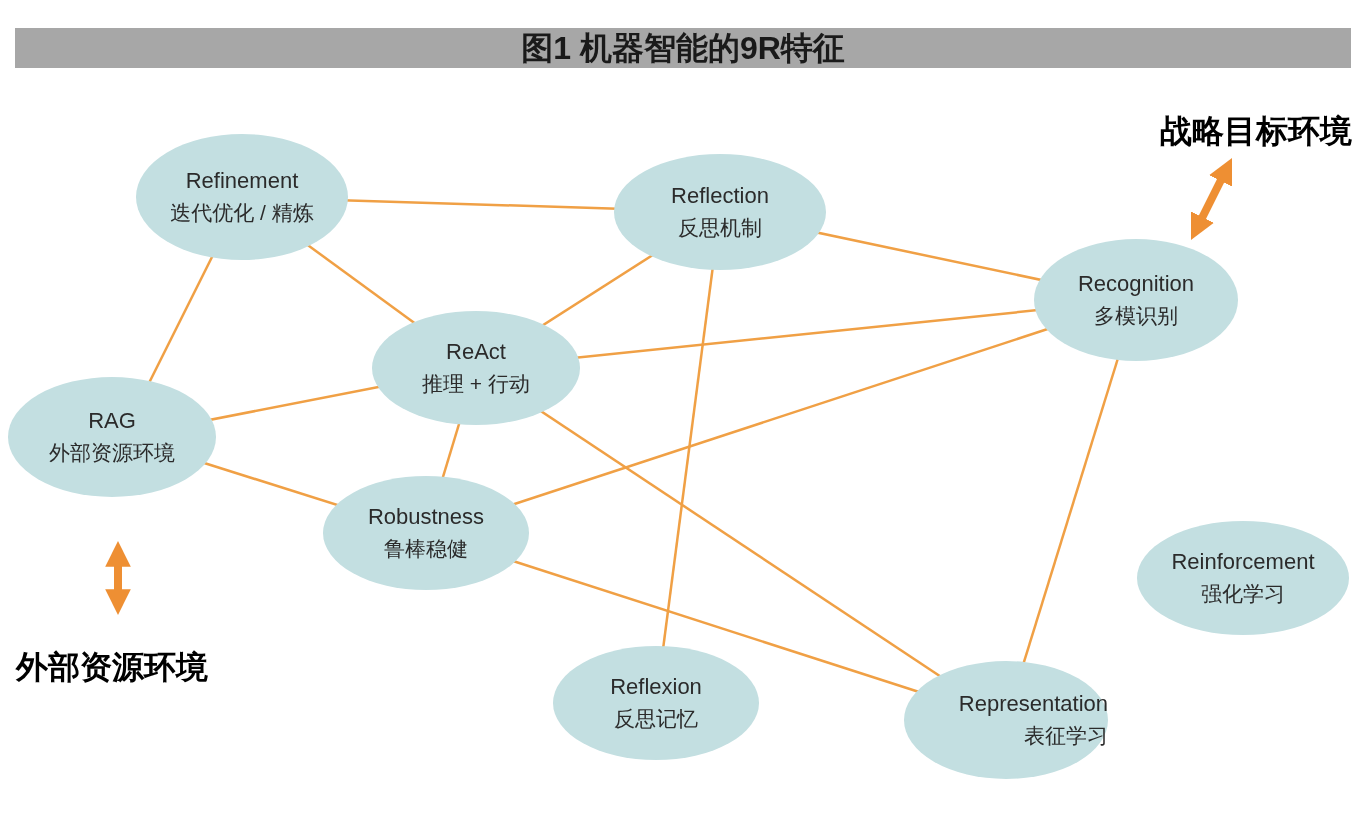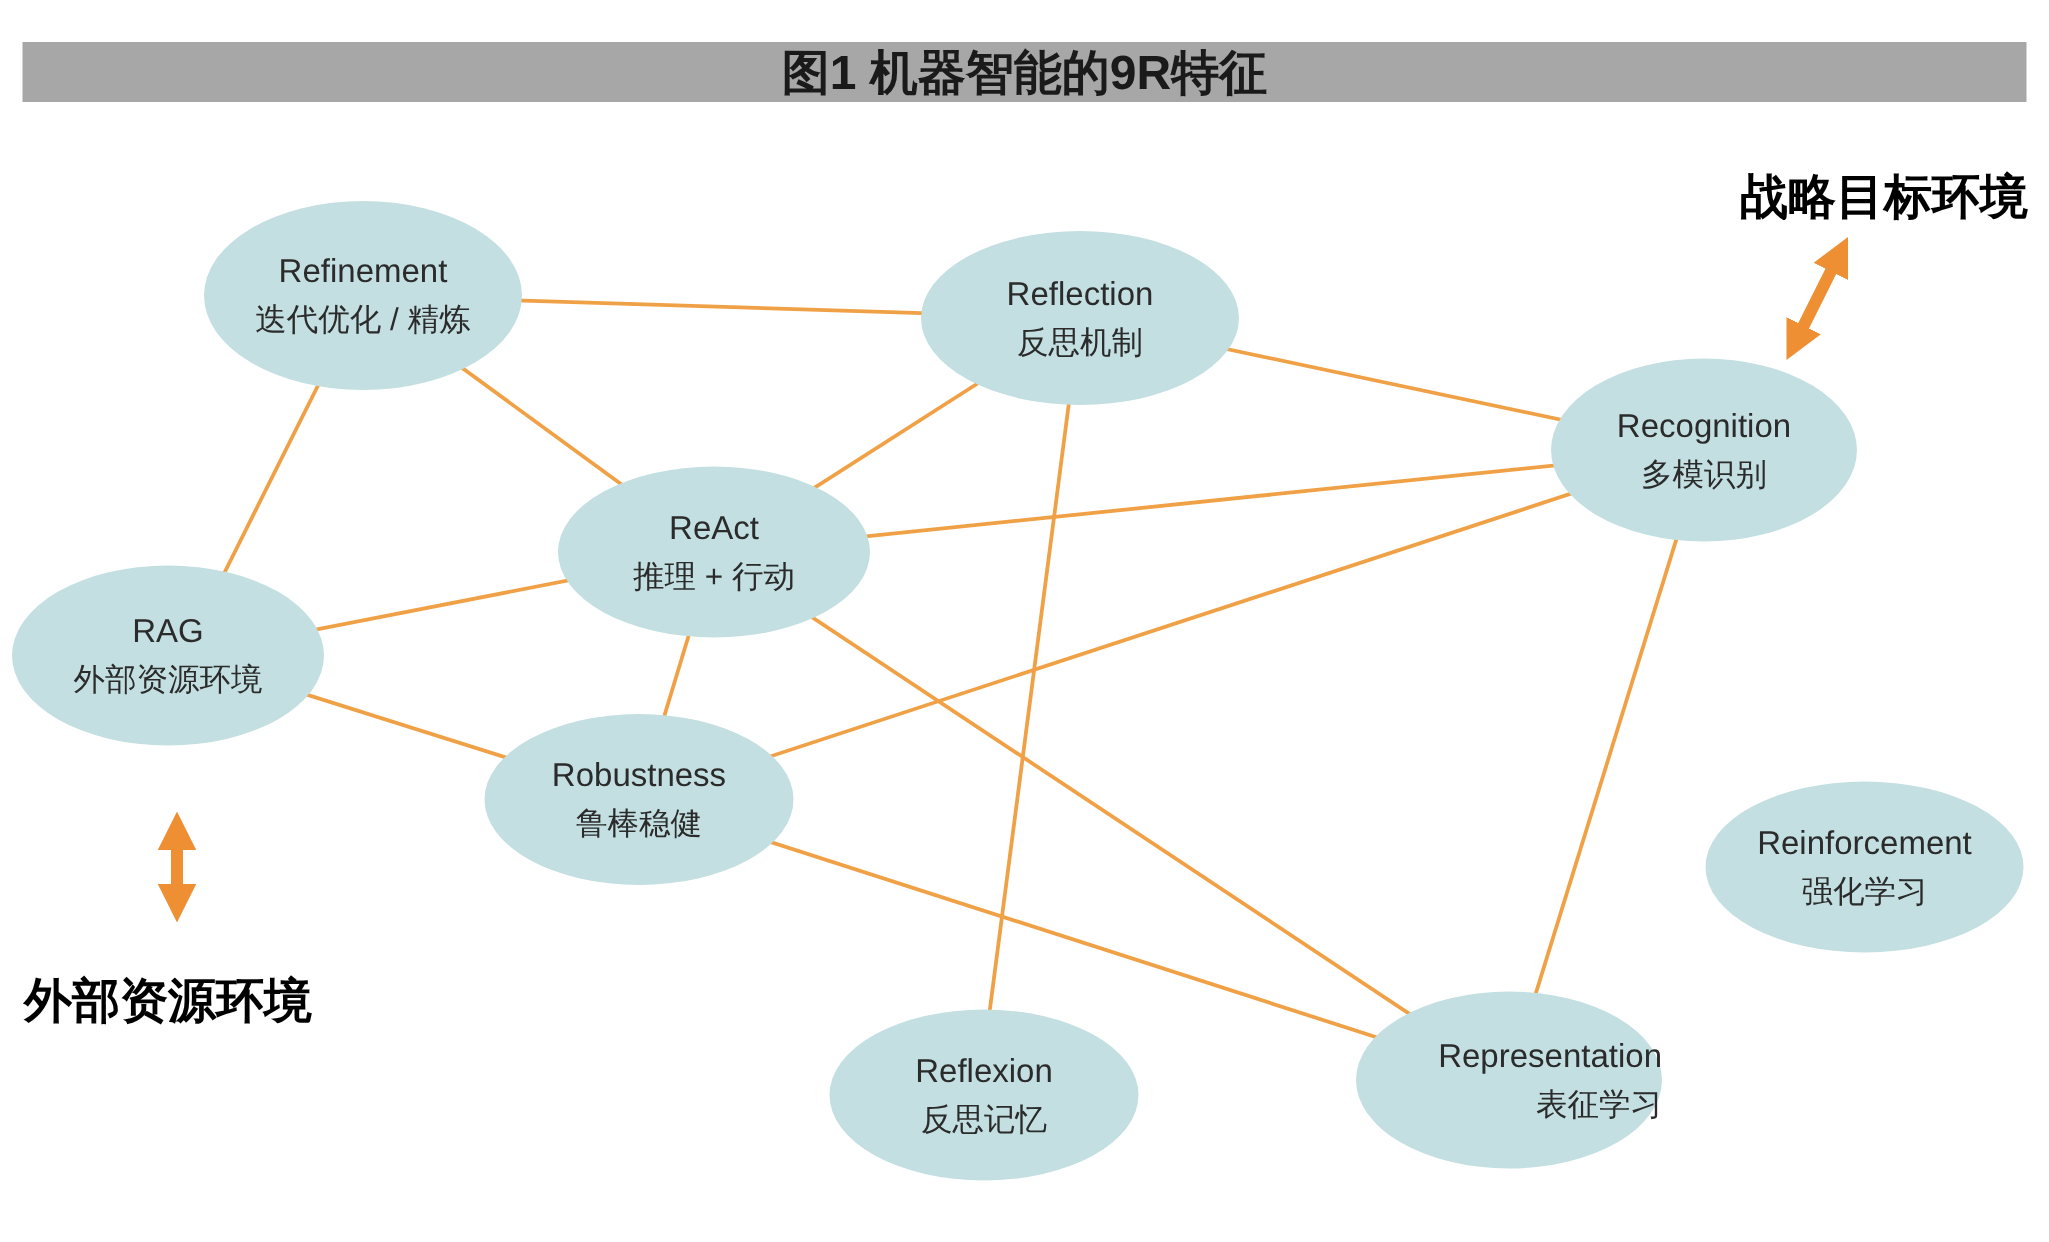--- a/index.html
+++ b/index.html
@@ -43,21 +43,21 @@
   .node .en{font-size:22px;}
   .node .zh{font-size:21px;}
   
   #n-refinement    {left:136px; top:134px; width:212px; height:126px;align-items:center;}
   #n-reflection    {left:614px; top:154px; width:212px; height:116px;}
   #n-recognition   {left:1034px;top:239px; width:204px; height:122px;}
   #n-react         {left:372px; top:311px; width:208px; height:114px;}
   #n-rag           {left:8px;  top:377px; width:208px; height:120px;}
   #n-robustness    {left:323px; top:476px; width:206px; height:114px;}
   #n-reinforcement {left:1137px;top:521px; width:212px; height:114px;}
-  #n-reflexion     {left:553px; top:673px; width:206px; height:114px;}
+  #n-reflexion     {left:553px; top:646px; width:206px; height:114px;}
   #n-representation{left:904px; top:661px; width:204px; height:118px;align-items:flex-end;}
   .env-label{
     position:absolute;z-index:3;
     color:var(--annotation-text);
     font-size:32px;font-weight:bold;
     white-space:nowrap;
   }
   #label-strategic{top:110px;right:14px;}
   #label-external{left:16px;top:646px;}
 </style>

